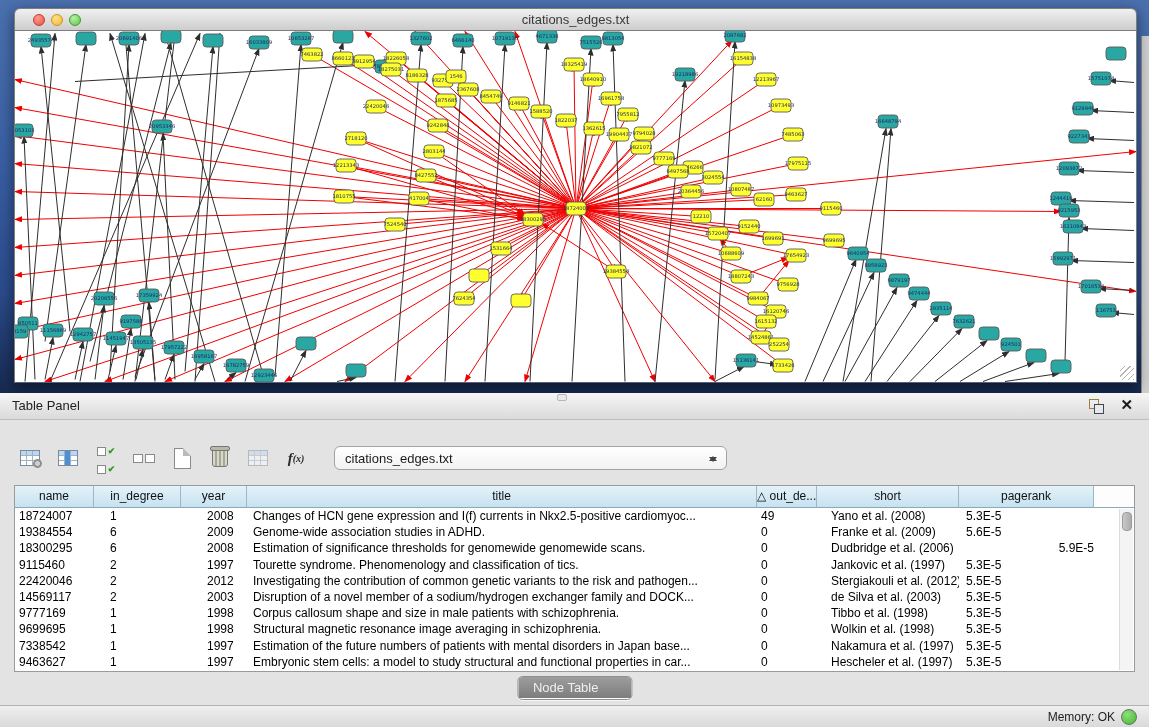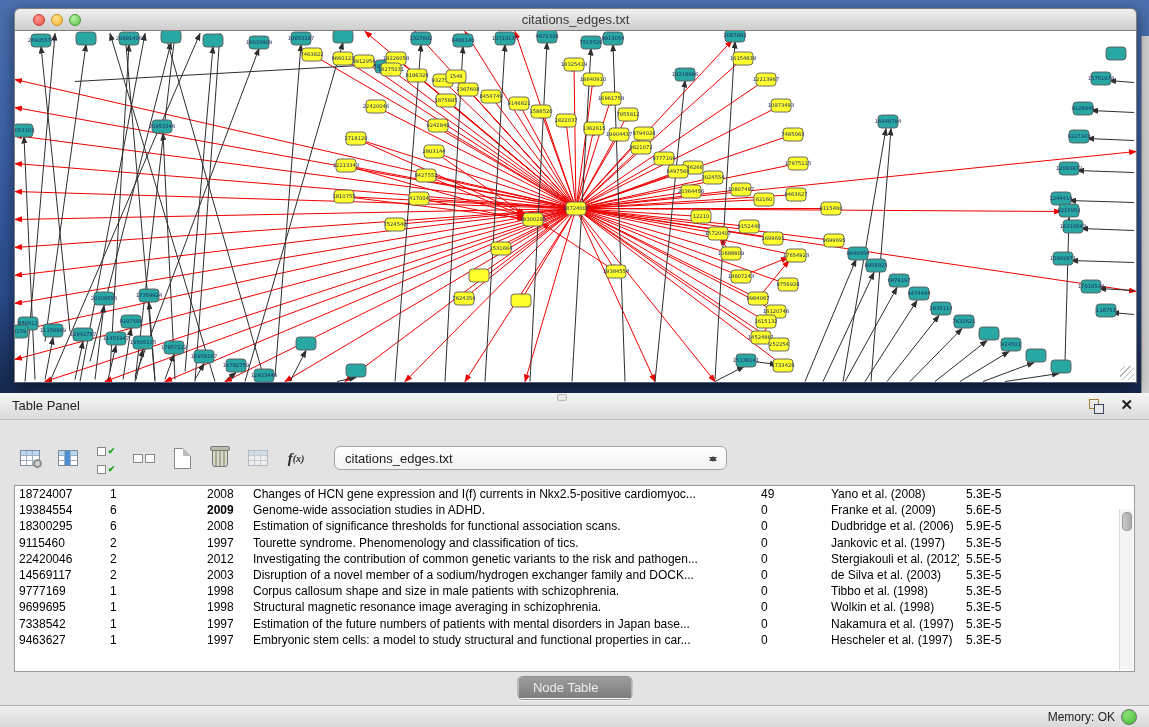--- a/index.html
+++ b/index.html
@@ -823,47 +823,57 @@
         <span>f</span>
         <small>(x)</small>
       </span>
     <span class="tbl-select">
       <span>citations_edges.txt</span>
       <span class="stepper"></span>
     </span>
   </div>
 
   <div class="tbl">
+    <div class="tbl-head" id="tblhead">
+        <div class="th" style="width: 79px;">name</div>
+        <div class="th" style="width: 87px;">in_degree</div>
+        <div class="th" style="width: 66px;">year</div>
+        <div class="th" style="width: 510px;">title</div>
+        <div class="th" style="width: 60px;">△ out_de...</div>
+        <div class="th" style="width: 142px;">short</div>
+        <div class="th" style="width: 135px;">pagerank</div>
+        <div class="th fill"></div>
+      </div>
     <div id="tblbody">
         <div class="tr">
           <div class="td" style="width: 79px; padding-left: 4px;">18724007</div>
           <div class="td" style="width: 87px; padding-left: 16px;">1</div>
           <div class="td" style="width: 66px; padding-left: 26px;">2008</div>
           <div class="td" style="width: 510px; padding-left: 6px;">Changes of HCN gene expression and I(f) currents in Nkx2.5-positive cardiomyoc...</div>
           <div class="td" style="width: 60px; padding-left: 4px;">49</div>
           <div class="td" style="width: 142px; padding-left: 14px;">Yano et al. (2008)</div>
           <div class="td" style="width: 135px; padding-left: 7px;">5.3E-5</div>
         </div>
         <div class="tr">
           <div class="td" style="width: 79px; padding-left: 4px;">19384554</div>
           <div class="td" style="width: 87px; padding-left: 16px;">6</div>
-          <div class="td" style="width: 66px; padding-left: 26px; font-weight: bold;">2009</div>
+          <div class="td" style="width: 66px; padding-left: 26px;">2009</div>
           <div class="td" style="width: 510px; padding-left: 6px;">Genome-wide association studies in ADHD.</div>
           <div class="td" style="width: 60px; padding-left: 4px;">0</div>
           <div class="td" style="width: 142px; padding-left: 14px;">Franke et al. (2009)</div>
           <div class="td" style="width: 135px; padding-left: 7px;">5.6E-5</div>
         </div>
         <div class="tr">
           <div class="td" style="width: 79px; padding-left: 4px;">18300295</div>
           <div class="td" style="width: 87px; padding-left: 16px;">6</div>
           <div class="td" style="width: 66px; padding-left: 26px;">2008</div>
-          <div class="td" style="width: 510px; padding-left: 6px;">Estimation of significance thresholds for functional association scans.</div>
+          <div class="td" style="width: 510px; padding-left: 6px;">Estimation of significance thresholds for genomewide genomewide scans.</div>
           <div class="td" style="width: 60px; padding-left: 4px;">0</div>
           <div class="td" style="width: 142px; padding-left: 14px;">Dudbridge et al. (2006)</div>
-          <div class="td" style="width: 135px; padding-left: 7px;">5.9E-5</div>
+          <div class="td" style="width: 135px; padding-left: 7px; text-align: right;">5.9E-5</div>
         </div>
         <div class="tr">
           <div class="td" style="width: 79px; padding-left: 4px;">9115460</div>
           <div class="td" style="width: 87px; padding-left: 16px;">2</div>
           <div class="td" style="width: 66px; padding-left: 26px;">1997</div>
           <div class="td" style="width: 510px; padding-left: 6px;">Tourette syndrome. Phenomenology and classification of tics.</div>
           <div class="td" style="width: 60px; padding-left: 4px;">0</div>
           <div class="td" style="width: 142px; padding-left: 14px;">Jankovic et al. (1997)</div>
           <div class="td" style="width: 135px; padding-left: 7px;">5.3E-5</div>
         </div>

